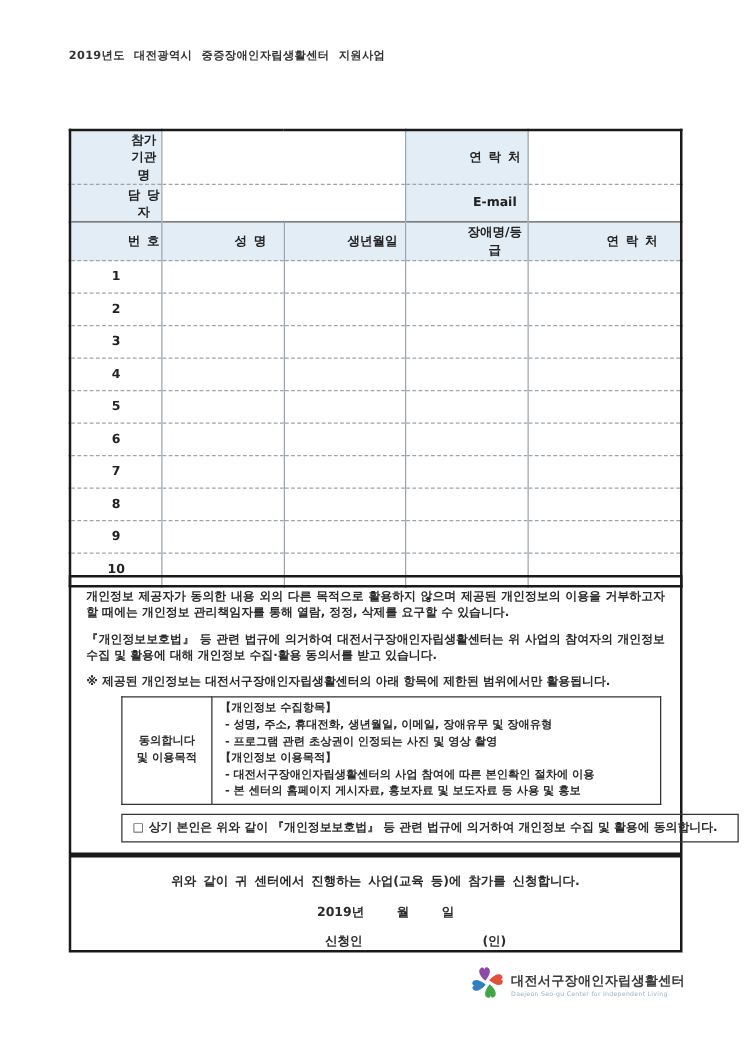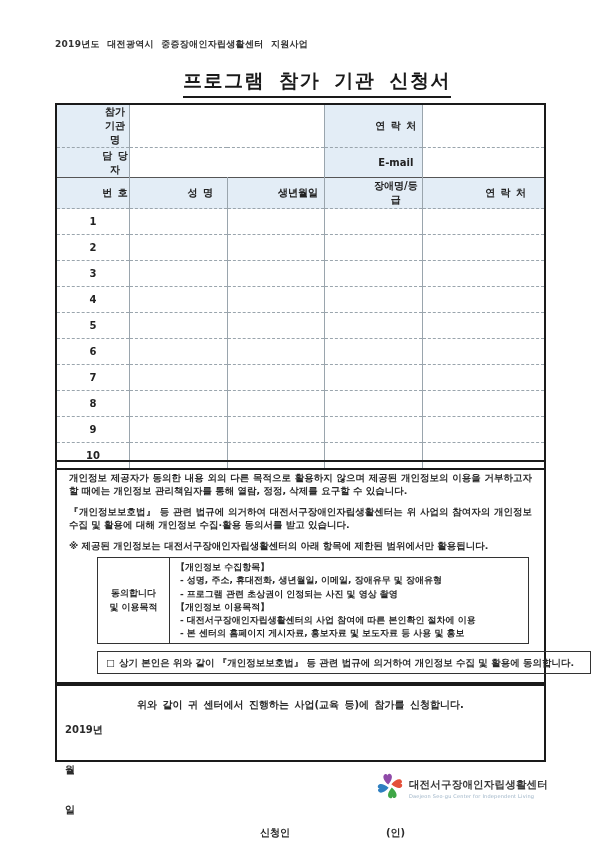--- a/index.html
+++ b/index.html
@@ -105,21 +105,20 @@
     width: 491px; height: 78px;
     border: 2px solid #1a1a1a;
     font-size: 10px; font-weight: 600; color: #2b2b2b;
     padding-top: 12px;
   }
   .apply-line { text-align: center; word-spacing: 2px; }
   .date-line {
     display: flex; justify-content: center; gap: 26px;
     margin-top: 11px; transform: translateX(8px);
     font-weight: 600;
-    flex-direction: column;
   }
   .sign-line {
     display: flex; justify-content: center; gap: 96px;
     margin-top: 9px; transform: translateX(32px);
   }
 
   
   .footer-logo {
     position: absolute; top: 770px; right: 52px;
     display: flex; align-items: center; gap: 4px;
@@ -131,23 +130,20 @@
     font-size: 5px; color: #9db3c6; margin-top: 1px; letter-spacing: 0.2px;
   }
 </style>
 </head>
 <body>
 
 <div class="page">
 
   <div class="program-label">2019년도 대전광역시 중증장애인자립생활센터 지원사업</div>
 
-  <div class="title-wrap">
-    <span class="title">프로그램 참가 기관 신청서</span>
-  </div>
 
   <table class="main-table">
     <colgroup>
       <col style="width:15%">
         <col style="width:20%">
         <col style="width:20%">
         <col style="width:20%">
         <col style="width:25%">
     </colgroup>
     <tbody>

